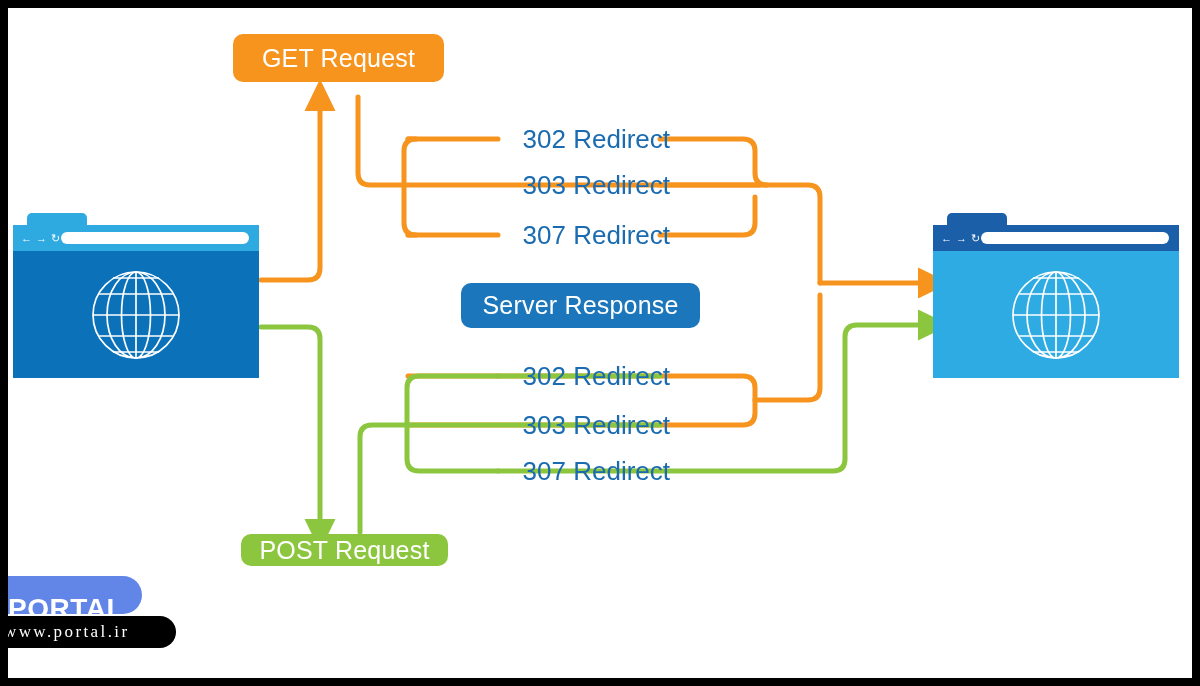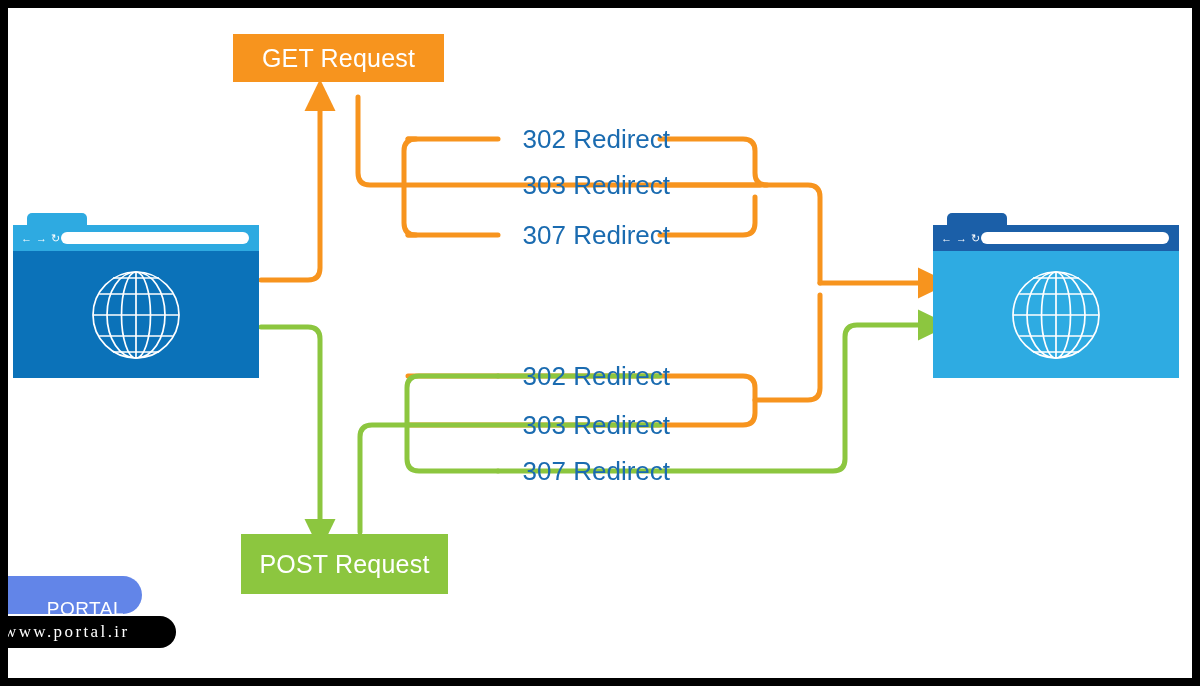--- a/index.html
+++ b/index.html
@@ -48,32 +48,32 @@
   
   .badge {
     position: absolute;
     display: flex;
     align-items: center;
     justify-content: center;
     color: #ffffff;
     font-weight: 400;
     letter-spacing: 0.2px;
     white-space: nowrap;
-    border-radius: 0;
+    border-radius: 10px;
     box-sizing: border-box;
   }
   #badge-get {
     left: 233px; top: 34px;
     width: 211px; height: 48px;
     background: #f7941e;
     font-size: 25px;
   }
   #badge-post {
     left: 241px; top: 534px;
-    width: 207px; height: 60px;
+    width: 207px; height: 32px;
     background: #8cc63f;
     font-size: 25px;
   }
   #badge-server {
     left: 461px; top: 283px;
     width: 239px; height: 45px;
     background: #1b76bc;
     font-size: 25px;
     border-radius: 10px;
   }
@@ -154,22 +154,22 @@
     background: #6285e8;
     border-radius: 19px;
     display: flex;
     align-items: center;
     justify-content: flex-end;
     padding-right: 18px;
     box-sizing: border-box;
   }
   #wm-portal span {
     color: #ffffff;
-    font-size: 19px;
-    font-weight: normal;
+    font-size: 28px;
+    font-weight: bold;
     letter-spacing: 0.5px;
     margin-top: 28px;
   }
   #wm-url {
     position: absolute;
     left: -16px; top: 616px;
     width: 192px; height: 32px;
     background: #000000;
     border-radius: 16px;
     display: flex;
@@ -229,20 +229,21 @@
           <path d="M 498 376 H 419 Q 407 376 407 388 V 459 Q 407 471 419 471 H 498" stroke="#8cc63f"></path>
 
           <path d="M 498 376 H 660" stroke="#8cc63f"></path>
 
           <path d="M 498 471 H 833 Q 845 471 845 459 V 337 Q 845 325 857 325 H 924" stroke="#8cc63f" marker-end="url(#arrow-green)"></path>
         </g>
       </svg>
 
       <div class="badge" id="badge-get">GET Request</div>
 
+      <div class="badge" id="badge-server">Server Response</div>
 
       <div class="badge" id="badge-post">POST Request</div>
 
       <div class="redirect-label" style="left:490px; top:126px;">302 Redirect</div>
       <div class="redirect-label" style="left:490px; top:172px;">303 Redirect</div>
       <div class="redirect-label" style="left:490px; top:222px;">307 Redirect</div>
 
       <div class="redirect-label" style="left:490px; top:363px;">302 Redirect</div>
       <div class="redirect-label" style="left:490px; top:412px;">303 Redirect</div>
       <div class="redirect-label" style="left:490px; top:458px;">307 Redirect</div>

